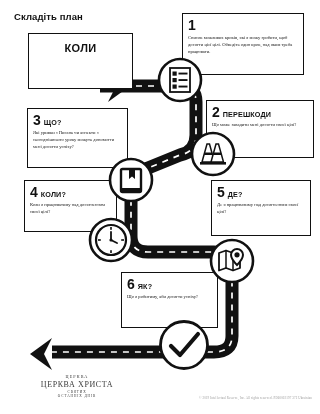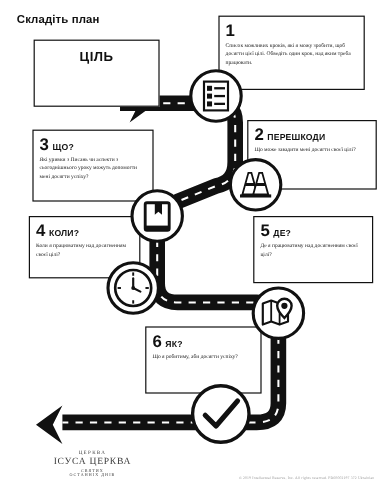--- a/index.html
+++ b/index.html
@@ -89,21 +89,21 @@
     </g>
 
     <path d="M108,70 L130,86 L108,102 L116,86 Z" fill="#111111"></path>
 
     <path d="M52,338 L30,354 L52,370 L44,354 Z" fill="#111111"></path>
   </svg>
 
   <div class="page-title">Складіть план</div>
 
   <div class="box goal-box">
-    <div class="goal-label">ЦІЛЬ</div>
+    <div class="goal-label">КОЛИ</div>
   </div>
 
   <div class="box step b1">
     <div class="step-head">
       <span class="step-num">1</span>
     </div>
     <div class="step-body">Список можливих кроків, які я можу зробити, щоб досягти цієї цілі. Обведіть один крок, над яким треба працювати.</div>
   </div>
 
   <div class="box step b2">
@@ -218,20 +218,20 @@
 
   <div class="icon-node" style="left:158px;top:319px;">
     <svg width="52" height="52" viewBox="0 0 52 52">
       <circle cx="26" cy="26" r="23.5" fill="#ffffff" stroke="#111111" stroke-width="2.8"></circle>
       <path d="M13,27 L22,36 L40,15" fill="none" stroke="#111111" stroke-width="4.2" stroke-linecap="round" stroke-linejoin="round"></path>
     </svg>
   </div>
 
   <div class="footer-logo">
     <div class="logo-l1">ЦЕРКВА</div>
-    <div class="logo-l2">ІСУСА ЦЕРКВА</div>
+    <div class="logo-l2">ЦЕРКВА ХРИСТА</div>
     <div class="logo-l3">СВЯТИХ</div>
     <div class="logo-l4">ОСТАННІХ ДНІВ</div>
   </div>
 
   <div class="copyright">© 2019 Intellectual Reserve, Inc. All rights reserved. PD60002197 372 Ukrainian</div>
 
 </div>
 
 </body></html>

